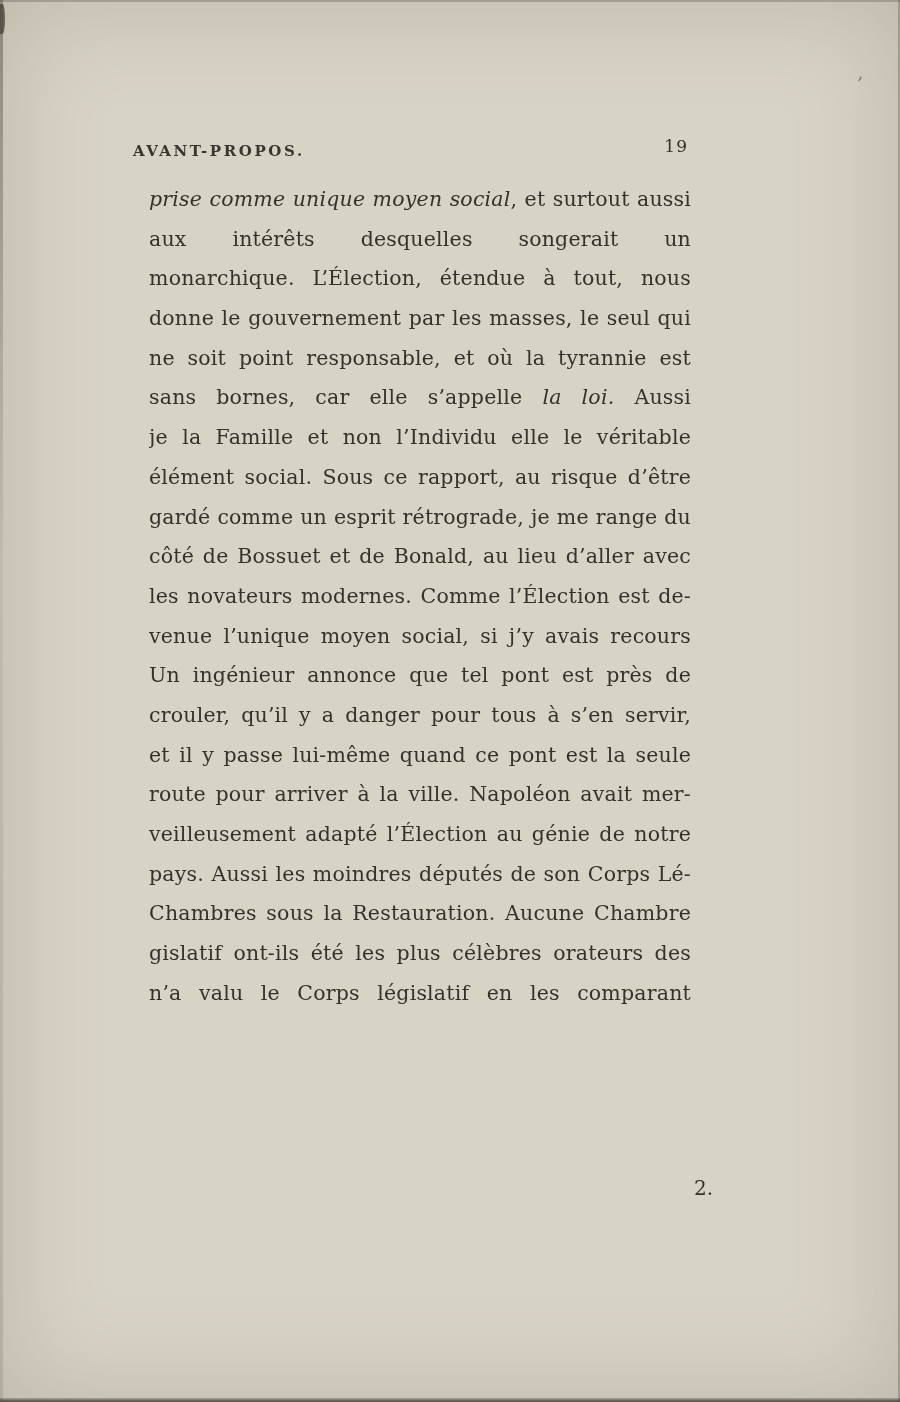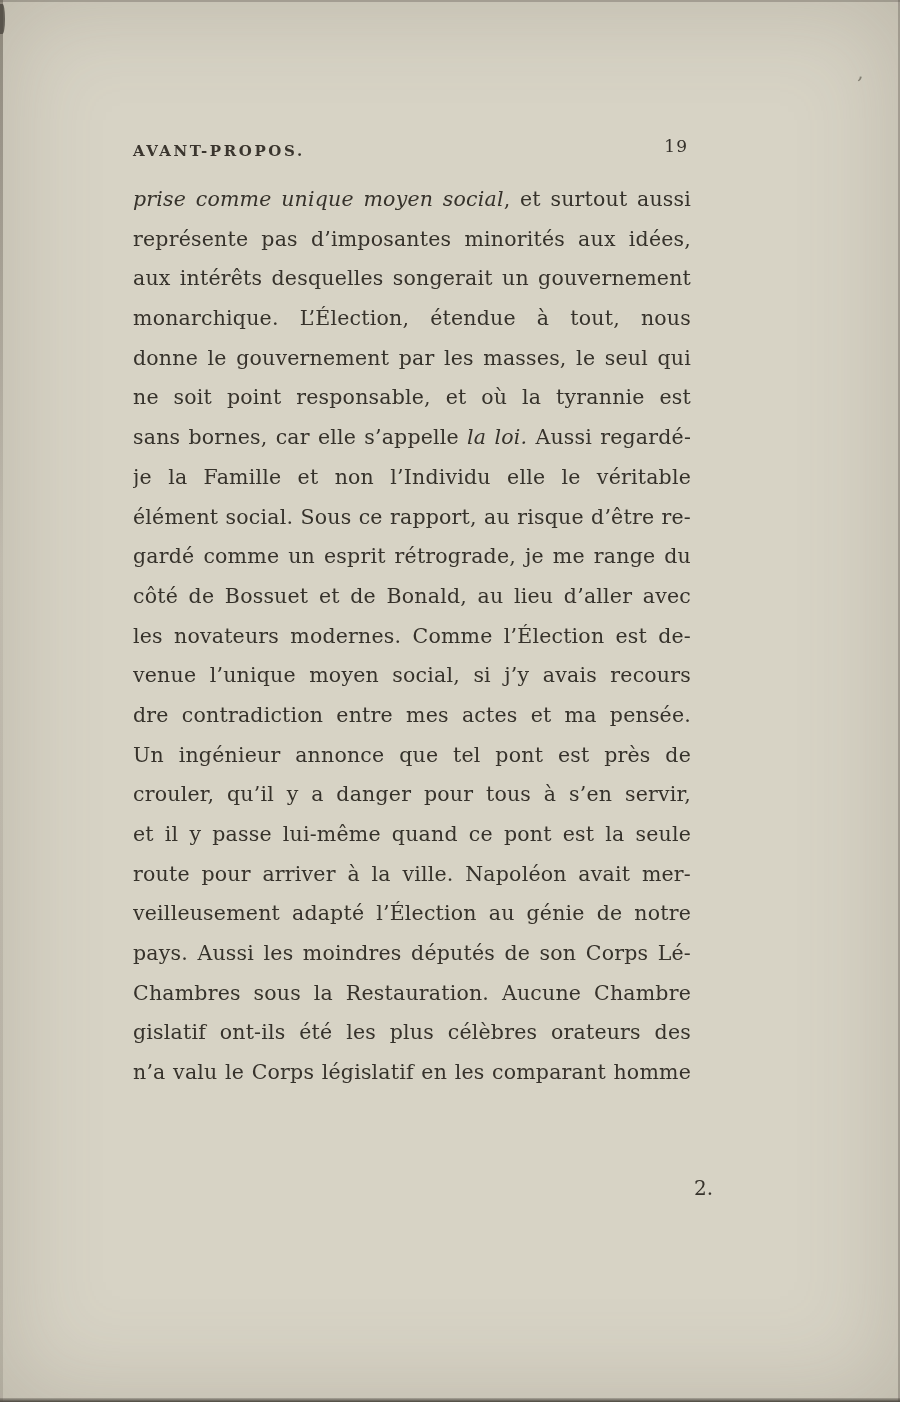--- a/index.html
+++ b/index.html
@@ -67,21 +67,21 @@
   .line {
     height: 39.7px;
     line-height: 39.7px;
     white-space: nowrap;
     text-align: justify;
     text-align-last: justify;
     -moz-text-align-last: justify;
     text-justify: inter-word;
   }
   
-  .line { white-space: normal; overflow: hidden; }
+  .line { white-space: normal; overflow: hidden; margin-left: 16px; }
   .it { font-style: italic; }
   .signature-mark {
     position: absolute; left: 694px; top: 1176px;
     font-size: 20px; color: #36322b;
   }
 </style>
 </head>
 <body>
 
 <div class="scan">
@@ -92,33 +92,31 @@
   <div class="edge-bottom"></div>
   <div class="speck-top-left"></div>
   <div class="mark-right">’</div>
 
   <div class="header-title">AVANT-PROPOS.</div>
 
   <div class="page-number">19</div>
 
   <div class="body-text">
       <div class="line"><span class="it">prise comme unique moyen social</span><span>, et surtout aussi</span></div>
-      <div class="line"><span>représente pas d’imposantes minorités aux idées,</span></div>
       <div class="line"><span>aux intérêts desquelles songerait un gouvernement</span></div>
       <div class="line"><span>monarchique. L’Élection, étendue à tout, nous</span></div>
       <div class="line"><span>donne le gouvernement par les masses, le seul qui</span></div>
       <div class="line"><span>ne soit point responsable, et où la tyrannie est</span></div>
       <div class="line"><span>sans bornes, car elle s’appelle </span><span class="it">la loi.</span><span> Aussi regardé-</span></div>
       <div class="line"><span>je la Famille et non l’Individu elle le véritable</span></div>
       <div class="line"><span>élément social. Sous ce rapport, au risque d’être re-</span></div>
       <div class="line"><span>gardé comme un esprit rétrograde, je me range du</span></div>
       <div class="line"><span>côté de Bossuet et de Bonald, au lieu d’aller avec</span></div>
       <div class="line"><span>les novateurs modernes. Comme l’Élection est de-</span></div>
       <div class="line"><span>venue l’unique moyen social, si j’y avais recours</span></div>
-      <div class="line"><span>dre contradiction entre mes actes et ma pensée.</span></div>
       <div class="line"><span>Un ingénieur annonce que tel pont est près de</span></div>
       <div class="line"><span>crouler, qu’il y a danger pour tous à s’en servir,</span></div>
       <div class="line"><span>et il y passe lui-même quand ce pont est la seule</span></div>
       <div class="line"><span>route pour arriver à la ville. Napoléon avait mer-</span></div>
       <div class="line"><span>veilleusement adapté l’Élection au génie de notre</span></div>
       <div class="line"><span>pays. Aussi les moindres députés de son Corps Lé-</span></div>
       <div class="line"><span>Chambres sous la Restauration. Aucune Chambre</span></div>
       <div class="line"><span>gislatif ont-ils été les plus célèbres orateurs des</span></div>
       <div class="line"><span>n’a valu le Corps législatif en les comparant homme</span></div>
     </div>

